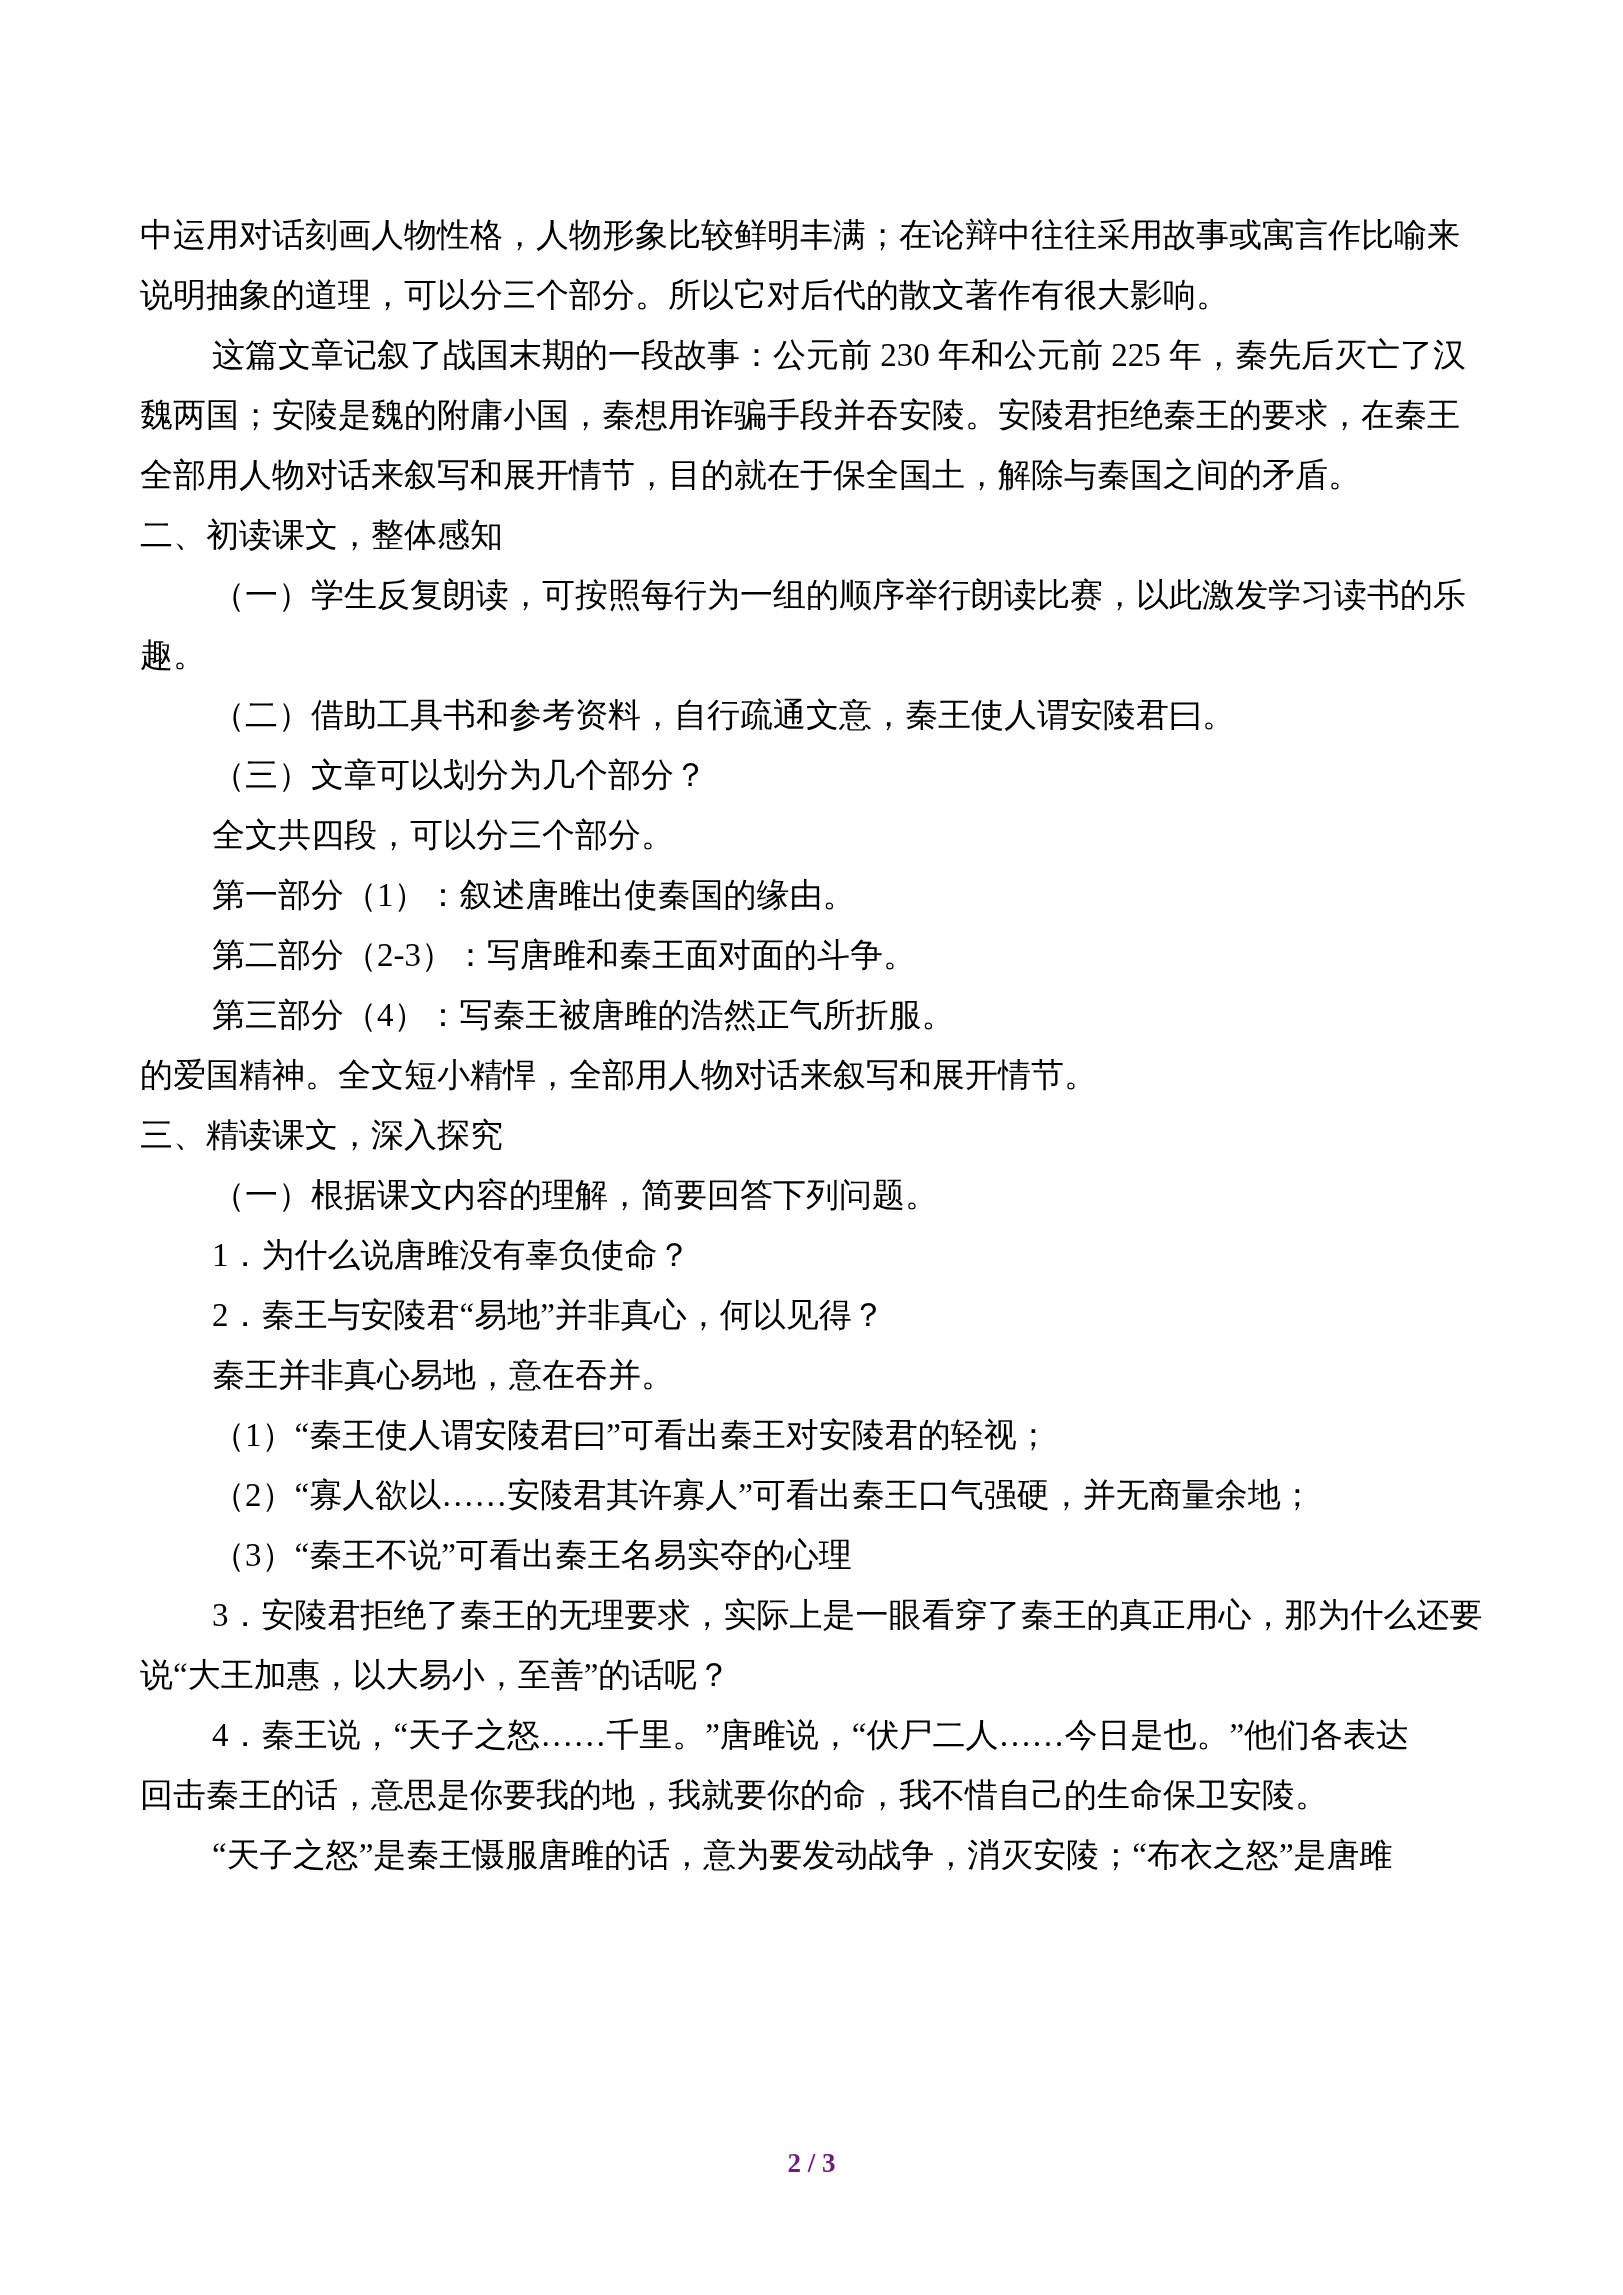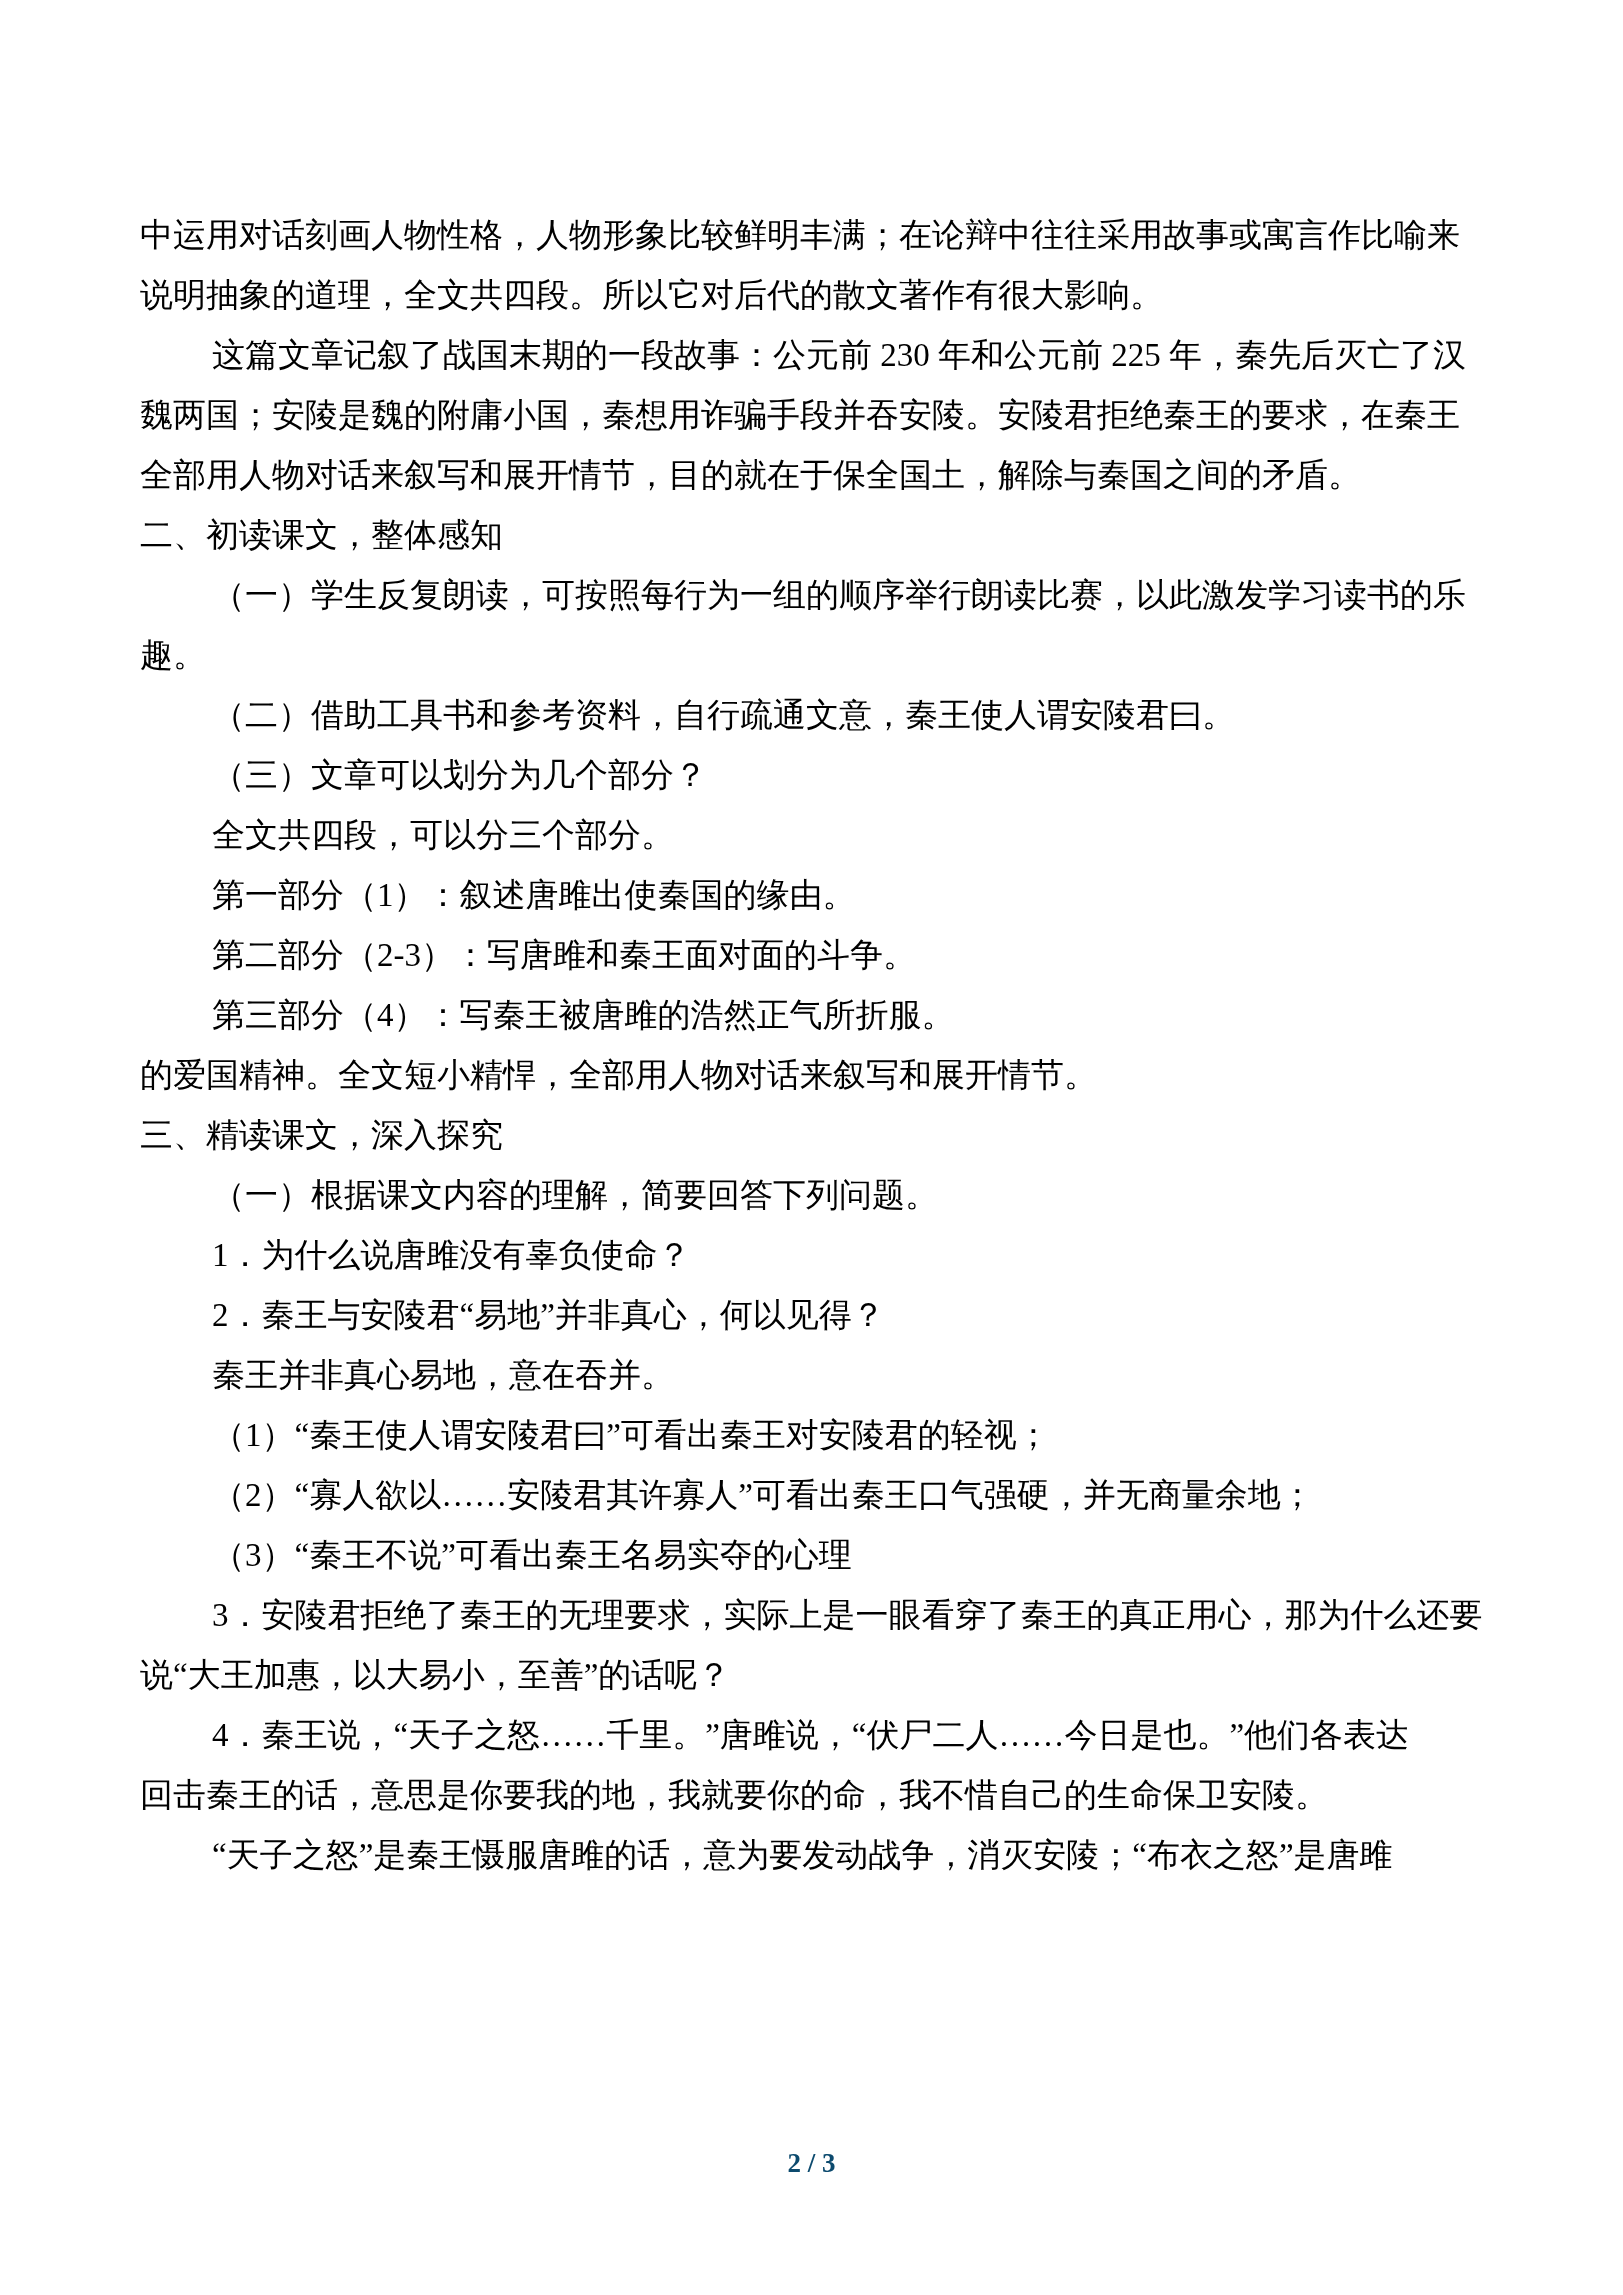--- a/index.html
+++ b/index.html
@@ -43,31 +43,31 @@
   }
   .footer {
     position: absolute;
     top: 2148px;
     left: 0;
     width: 1623px;
     text-align: center;
     font-size: 27px;
     line-height: 31px;
     font-weight: 700;
-    color: #0c4a6e;
+    color: #701a75;
   }
 </style>
 </head>
 <body>
 
 <div class="page">
   <div class="content">
       <div class="paragraph">
         <div class="line">中运用对话刻画人物性格，人物形象比较鲜明丰满；在论辩中往往采用故事或寓言作比喻来</div>
-        <div class="line">说明抽象的道理，全文共四段。所以它对后代的散文著作有很大影响。</div>
+        <div class="line">说明抽象的道理，可以分三个部分。所以它对后代的散文著作有很大影响。</div>
       </div>
       <div class="paragraph">
         <div class="line indent">这篇文章记叙了战国末期的一段故事：公元前 230 年和公元前 225 年，秦先后灭亡了汉</div>
         <div class="line">魏两国；安陵是魏的附庸小国，秦想用诈骗手段并吞安陵。安陵君拒绝秦王的要求，在秦王</div>
         <div class="line">全部用人物对话来叙写和展开情节，目的就在于保全国土，解除与秦国之间的矛盾。</div>
       </div>
       <div class="paragraph">
         <div class="line">二、初读课文，整体感知</div>
       </div>
       <div class="paragraph">

